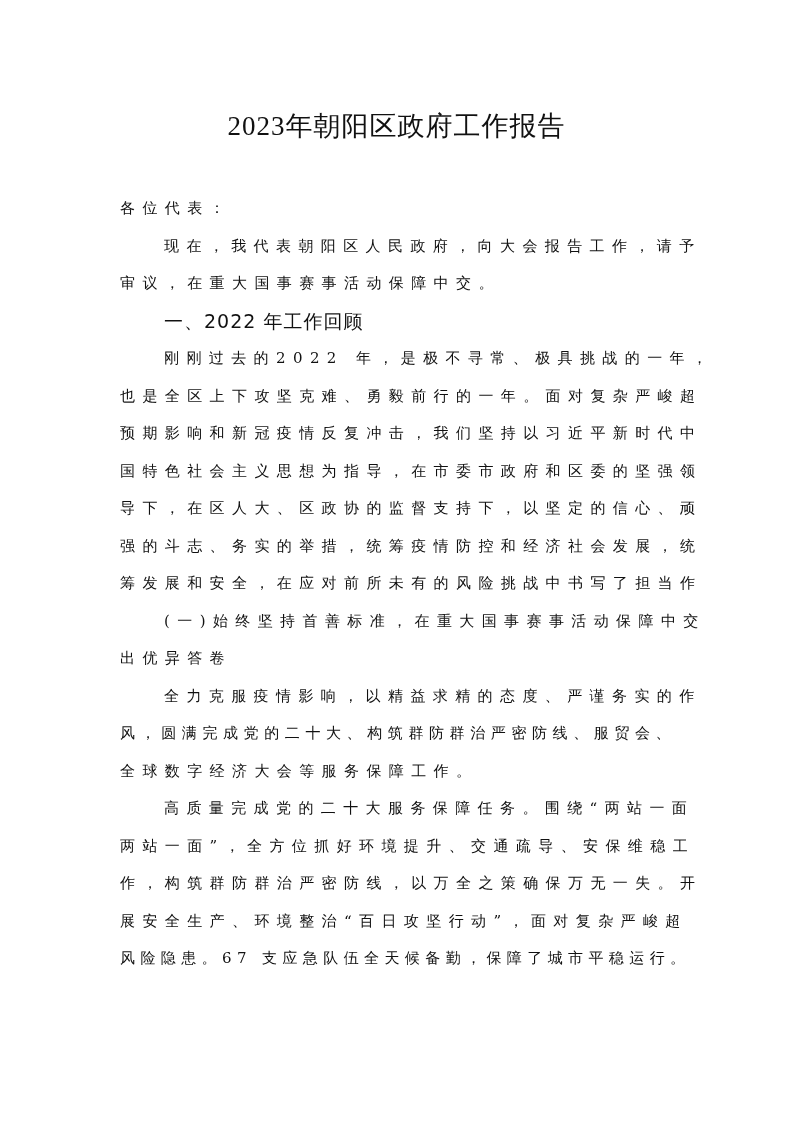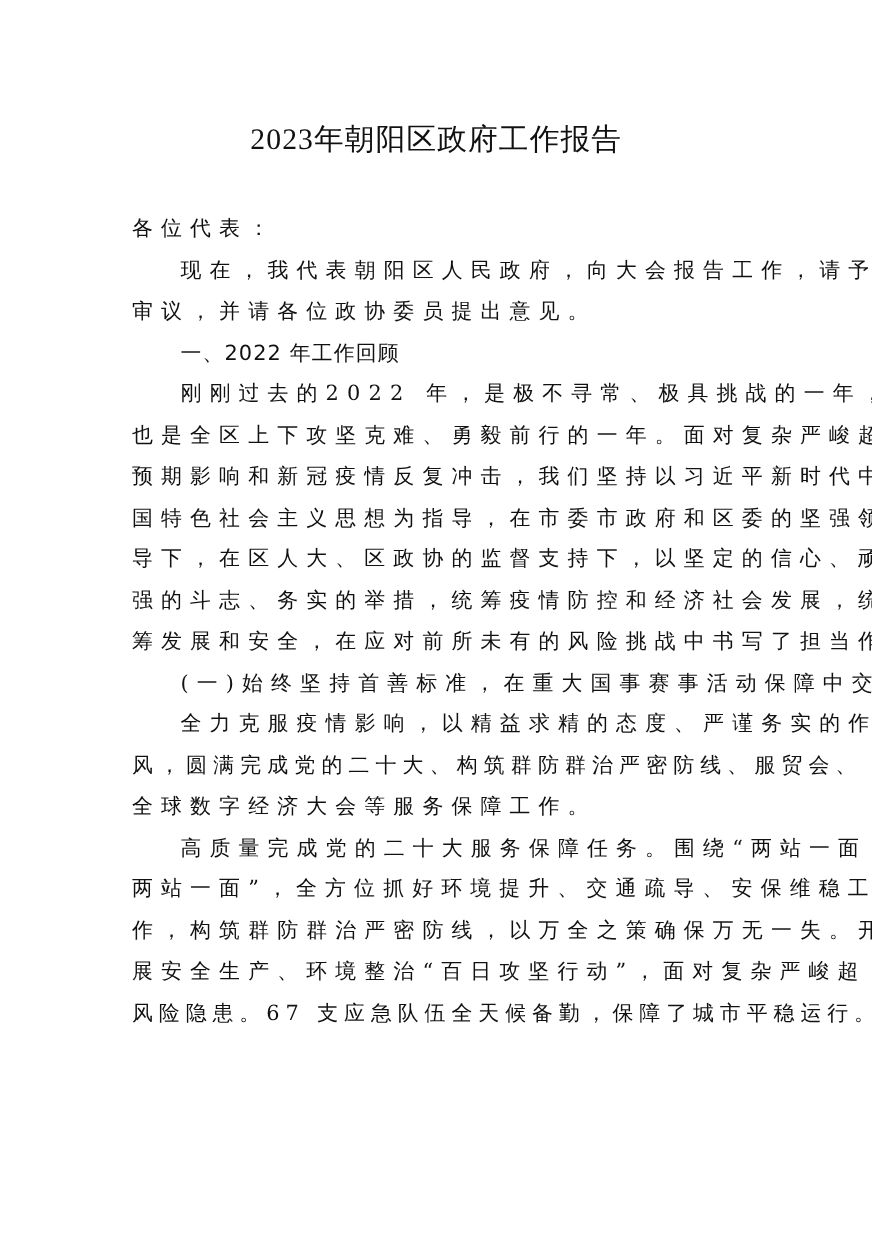--- a/index.html
+++ b/index.html
@@ -3,44 +3,45 @@
 <meta charset="utf-8">
 <style>
   html, body { margin: 0; padding: 0; background: #ffffff; }
   body { width: 793px; height: 1122px; position: relative; overflow: hidden;
          font-family: "DejaVu Serif", "Liberation Serif", serif; color: #111; }
   .page { position: absolute; left: 0; top: 0; width: 699px; height: 1122px; background: #fff; }
   .title { position: absolute; top: 108px; left: 0; width: 793px; text-align: center;
            font-size: 27px; letter-spacing: 1px; color: #111;
            font-family: "Liberation Serif", "DejaVu Serif", serif; }
   .body { position: absolute; left: 120px; top: 190px; width: 556px; }
-  .line { height: 37.5px; line-height: 37.5px; font-size: 19px; white-space: nowrap;
+  .line { height: 37.5px; line-height: 37.5px; font-size: 15px; white-space: nowrap;
           letter-spacing: 7.4px; overflow: visible; }
   .indent { padding-left: 44px; }
   .bold { font-family: "DejaVu Sans", "Liberation Sans", sans-serif; font-weight: normal; letter-spacing: 1px; font-size: 19px; }
   .sub { letter-spacing: 7.4px; }
 </style>
 </head>
 <body>
 
 <div class="page">
   <div class="title">2023年朝阳区政府工作报告</div>
   <div class="body">
     <div class="line">各位代表：</div>
     <div class="line indent">现在，我代表朝阳区人民政府，向大会报告工作，请予</div>
-    <div class="line">审议，并请各位政协委员提出意见。</div>
+    <div class="line">审议，在重大国事赛事活动保障中交。</div>
     <div class="line indent bold">一、2022 年工作回顾</div>
     <div class="line indent">刚刚过去的2022 年，是极不寻常、极具挑战的一年，</div>
     <div class="line">也是全区上下攻坚克难、勇毅前行的一年。面对复杂严峻超</div>
     <div class="line">预期影响和新冠疫情反复冲击，我们坚持以习近平新时代中</div>
     <div class="line">国特色社会主义思想为指导，在市委市政府和区委的坚强领</div>
     <div class="line">导下，在区人大、区政协的监督支持下，以坚定的信心、顽</div>
     <div class="line">强的斗志、务实的举措，统筹疫情防控和经济社会发展，统</div>
     <div class="line">筹发展和安全，在应对前所未有的风险挑战中书写了担当作</div>
     <div class="line indent sub">(一)始终坚持首善标准，在重大国事赛事活动保障中交</div>
+    <div class="line sub">出优异答卷</div>
     <div class="line indent">全力克服疫情影响，以精益求精的态度、严谨务实的作</div>
     <div class="line" style="letter-spacing:5.6px">风，圆满完成党的二十大、构筑群防群治严密防线、服贸会、</div>
     <div class="line">全球数字经济大会等服务保障工作。</div>
     <div class="line indent">高质量完成党的二十大服务保障任务。围绕“两站一面</div>
     <div class="line">两站一面”，全方位抓好环境提升、交通疏导、安保维稳工</div>
     <div class="line">作，构筑群防群治严密防线，以万全之策确保万无一失。开</div>
     <div class="line">展安全生产、环境整治“百日攻坚行动”，面对复杂严峻超</div>
     <div class="line" style="letter-spacing:5.4px">风险隐患。67 支应急队伍全天候备勤，保障了城市平稳运行。</div>
   </div>
 </div>

